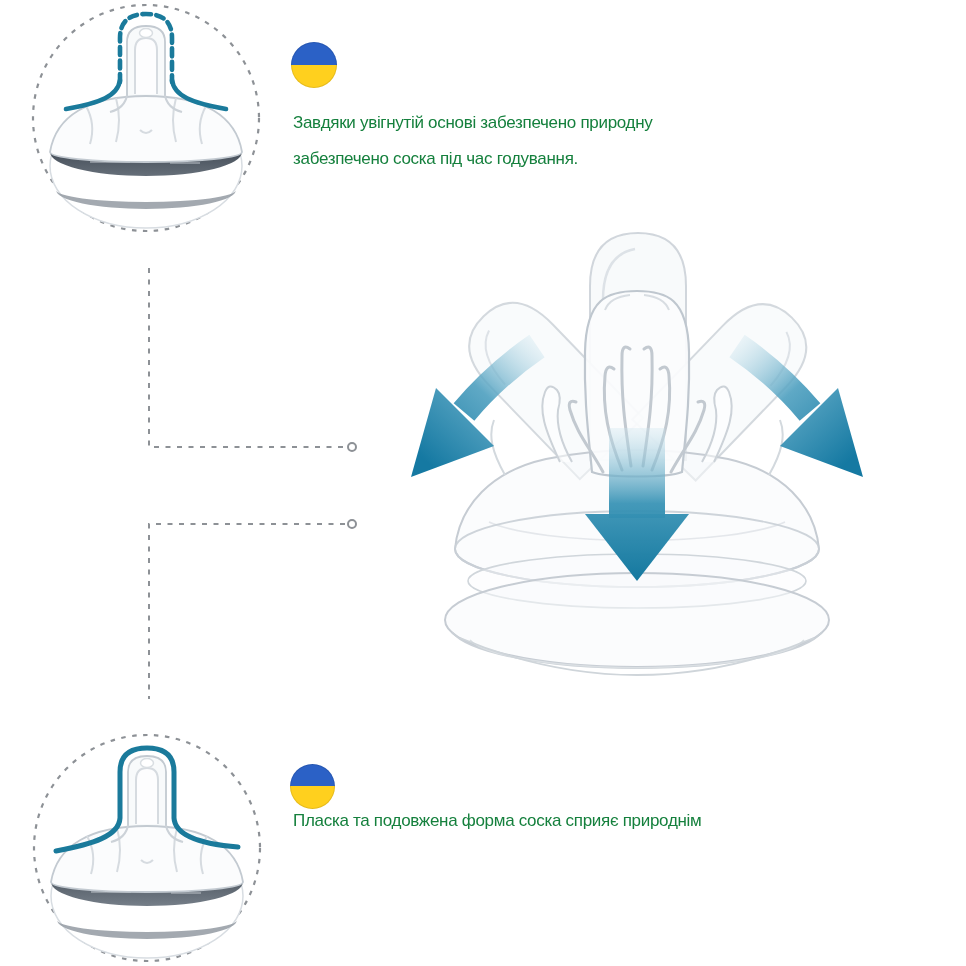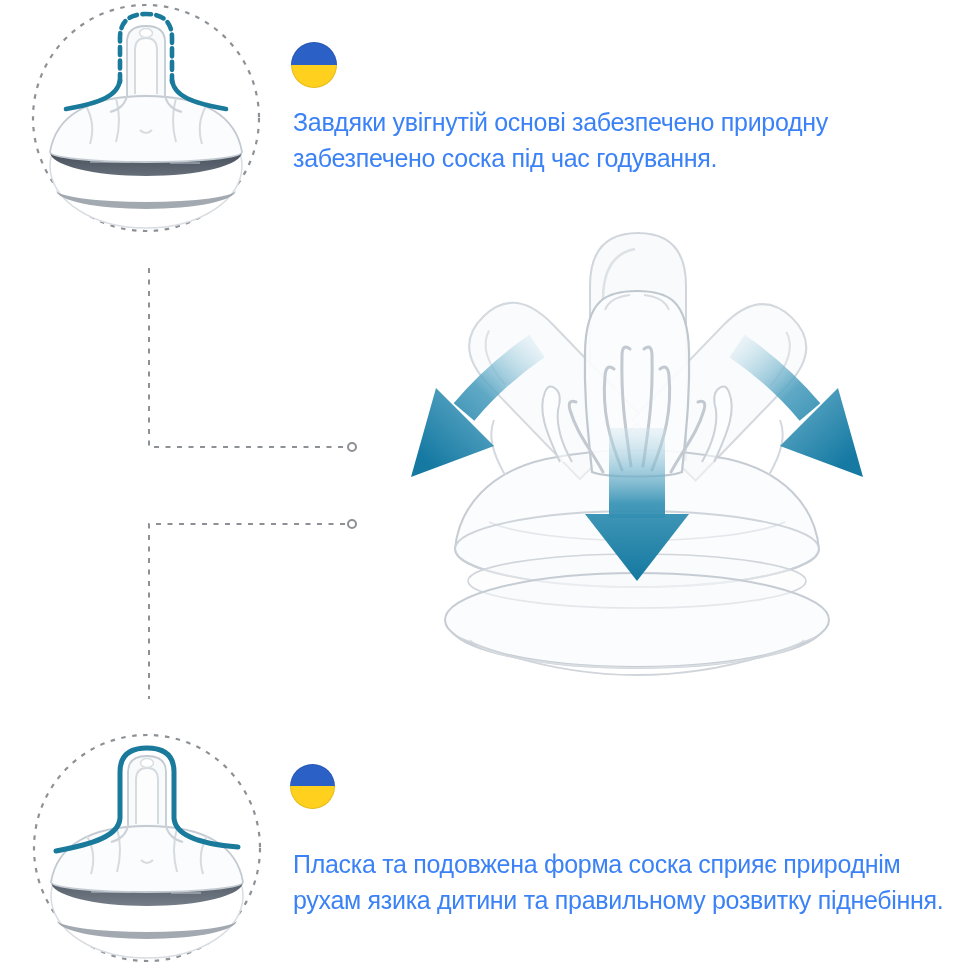--- a/index.html
+++ b/index.html
@@ -9,24 +9,24 @@
   .connectors{left:0;top:0;width:966px;height:966px;}
   .vignette{width:232px;height:232px;}
   .v-top{left:30px;top:2px;}
   .v-bottom{left:31px;top:732px;}
   .vignette svg{display:block;width:100%;height:100%;}
   .flag{border-radius:50%;
         background:linear-gradient(180deg,#2B61C6 0%,#2B61C6 50%,#FFD01E 50%,#FFD01E 100%);
         box-shadow:inset 0 0 0 1px rgba(0,0,0,0.10);}
   .flag-top{left:291px;top:42px;width:46px;height:46px;}
   .flag-bottom{left:290px;top:764px;width:45px;height:45px;}
-  .feature-text{color:#3b82f6;font-size:25px;line-height:35.5px;letter-spacing:-0.3px;
+  .feature-text{color:#15803d;font-size:17px;line-height:35.5px;letter-spacing:-0.3px;
                 white-space:nowrap;}
   .text-top{left:293px;top:105px;}
-  .text-bottom{left:293px;top:847px;}
+  .text-bottom{left:293px;top:803px;}
   .main-art{left:385px;top:222px;width:505px;height:470px;}
 </style>
 </head>
 <body>
 
 <div class="stage">
 
   <svg class="abs connectors" viewBox="0 0 966 966">
     <path d="M 149,268 L 149,447 L 345,447" fill="none" stroke="#8D9196" stroke-width="2" stroke-dasharray="5 6.5"></path>
     <circle cx="352" cy="447" r="4" fill="#ffffff" stroke="#8D9196" stroke-width="2"></circle>
@@ -86,21 +86,20 @@
 
   <span class="abs flag flag-top"></span>
   <div class="abs feature-text text-top">
     <div>Завдяки увігнутій основі забезпечено природну</div>
     <div>забезпечено соска під час годування.</div>
   </div>
 
   <span class="abs flag flag-bottom"></span>
   <div class="abs feature-text text-bottom">
     <div>Пласка та подовжена форма соска сприяє природнім</div>
-    <div>рухам язика дитини та правильному розвитку піднебіння.</div>
   </div>
 
   <svg class="abs main-art" viewBox="385 222 505 470">
     <defs>
       <linearGradient id="gA" x1="540" y1="345" x2="430" y2="465" gradientUnits="userSpaceOnUse">
         <stop offset="0" stop-color="#CFE6EF" stop-opacity="0.35"></stop>
         <stop offset="0.45" stop-color="#4D9FBF" stop-opacity="0.9"></stop>
         <stop offset="1" stop-color="#1579A2"></stop>
       </linearGradient>
       <linearGradient id="gB" x1="734" y1="345" x2="844" y2="465" gradientUnits="userSpaceOnUse">

